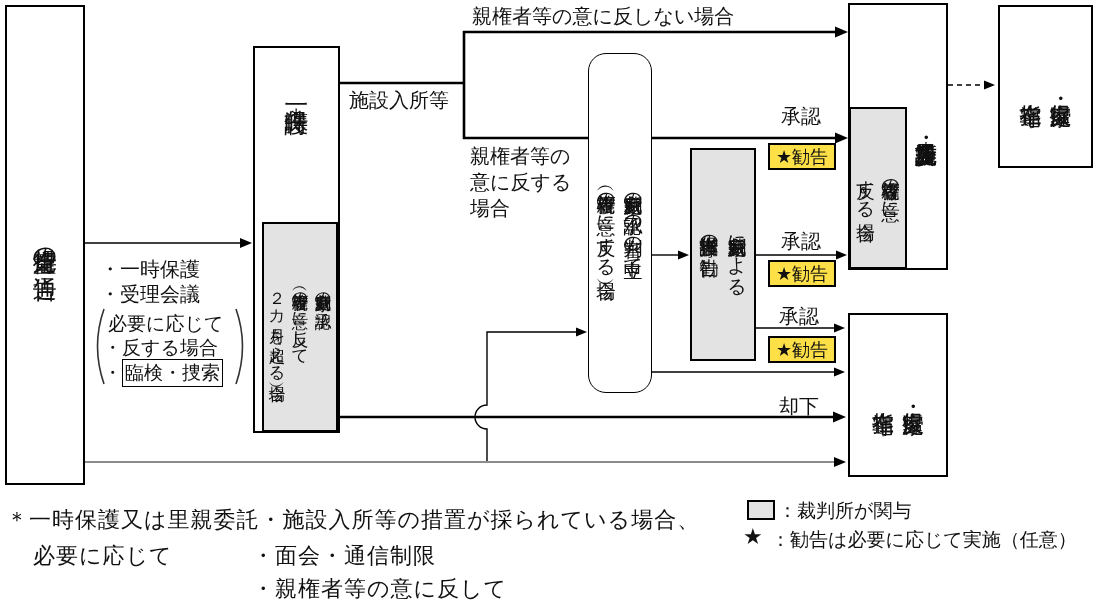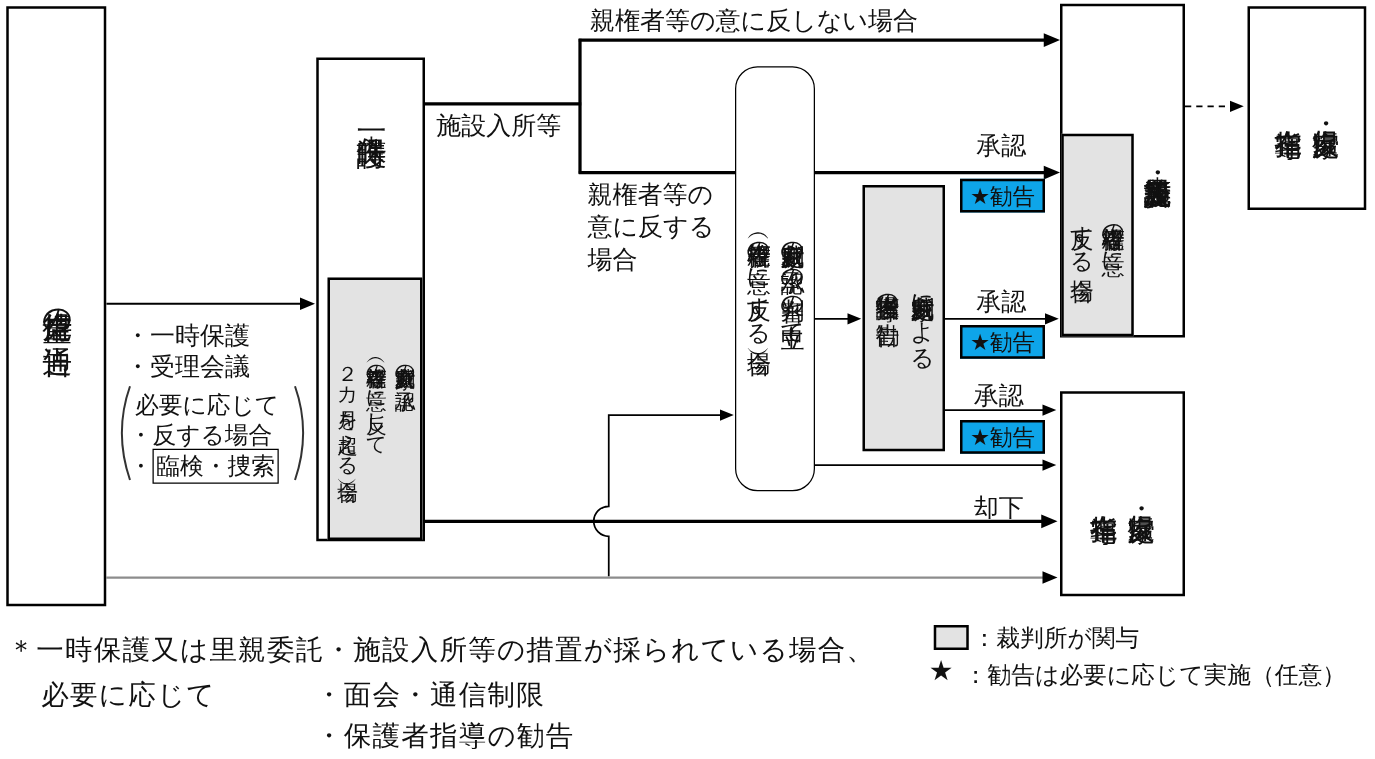--- a/index.html
+++ b/index.html
@@ -7,21 +7,21 @@
     position:relative;width:1100px;height:607px;background:#ffffff;
     font-family:"Liberation Sans","DejaVu Sans",sans-serif;color:#111;
     overflow:hidden;
   }
   #connectors{position:absolute;left:0;top:0;z-index:1;}
   .box{position:absolute;box-sizing:border-box;background:#fff;border:2.5px solid #000;z-index:2;
        display:flex;align-items:center;justify-content:center;}
   .shaded{background:#e3e3e3;}
   .vtext{writing-mode:vertical-rl;text-orientation:mixed;white-space:pre-line;line-height:1.15;}
   .lbl{position:absolute;z-index:3;white-space:pre-line;}
-  .badge{position:absolute;box-sizing:border-box;border:2.5px solid #000;background:#0ea5e9;
+  .badge{position:absolute;box-sizing:border-box;border:2.5px solid #000;background:#fde047;
          z-index:3;display:flex;align-items:center;justify-content:center;font-size:18px;}
   .note{font-family:"Liberation Serif","DejaVu Serif",serif;}
   .smallbox{border:1.5px solid #000;padding:0 2px;}
 </style>
 </head>
 <body>
 
 <div id="stage">
 
   <svg id="connectors" width="1100" height="607" viewBox="0 0 1100 607">
@@ -129,15 +129,15 @@
   </div>
 
   <div style="position:absolute;left:747px;top:500px;width:28px;height:20px;border:2.5px solid #000;background:#e3e3e3;box-sizing:border-box;z-index:3;"></div>
   <div class="lbl" style="left:778px;top:498px;font-size:19px;">：裁判所が関与</div>
   <div class="lbl" style="left:743px;top:524px;font-size:22px;">★</div>
   <div class="lbl" style="left:771px;top:527px;font-size:19px;">：勧告は必要に応じて実施（任意）</div>
 
   <div class="lbl note" style="left:6px;top:505px;font-size:22px;letter-spacing:1px;">＊一時保護又は里親委託・施設入所等の措置が採られている場合、</div>
   <div class="lbl note" style="left:33px;top:541px;font-size:22px;letter-spacing:1px;">必要に応じて</div>
   <div class="lbl note" style="left:252px;top:541px;font-size:22px;letter-spacing:1px;">・面会・通信制限</div>
-  <div class="lbl note" style="left:252px;top:574px;font-size:22px;letter-spacing:1px;">・保護者指導の勧告</div>
+  <div class="lbl note" style="left:252px;top:574px;font-size:22px;letter-spacing:1px;">・親権者等の意に反して</div>
 
 </div>
 
 </body></html>

